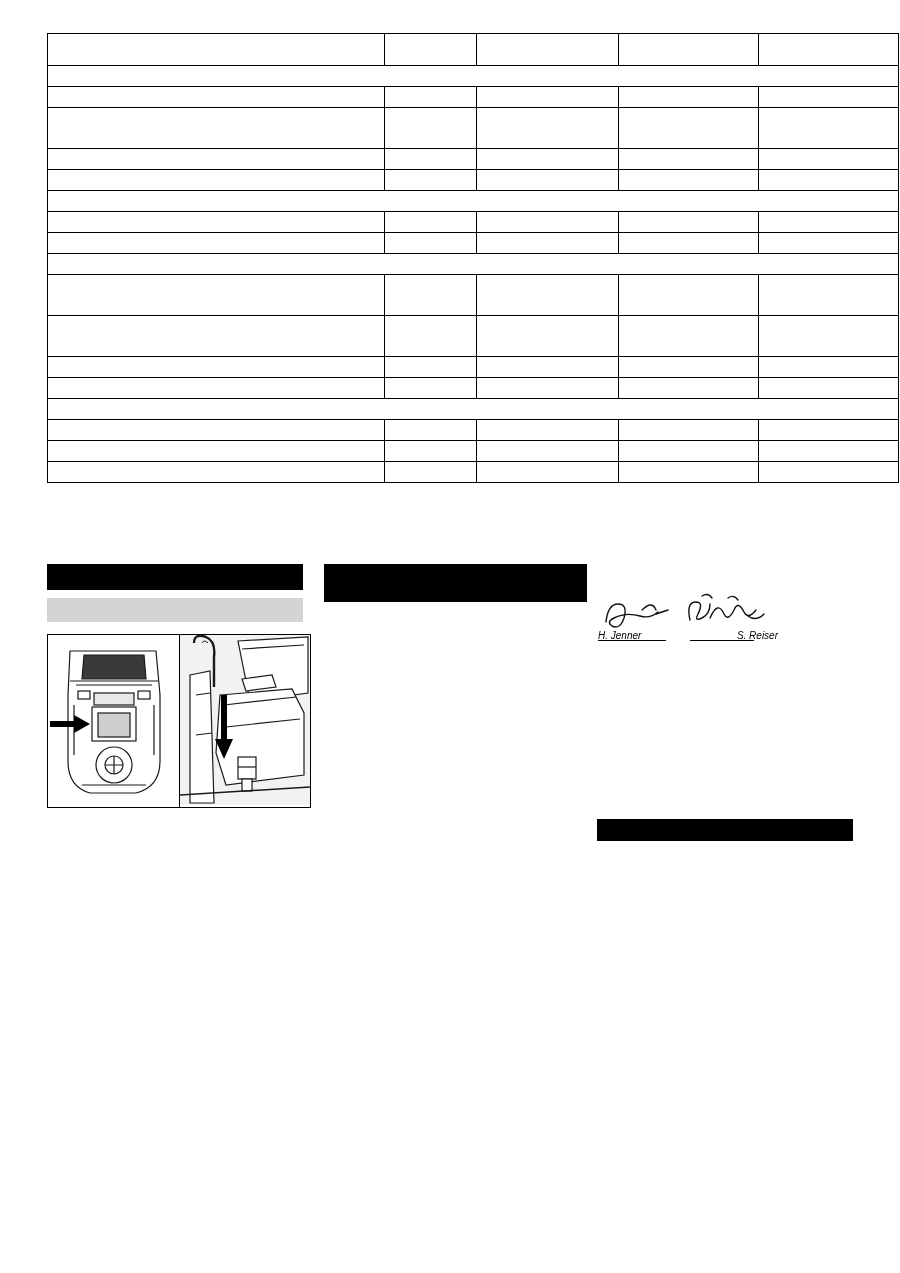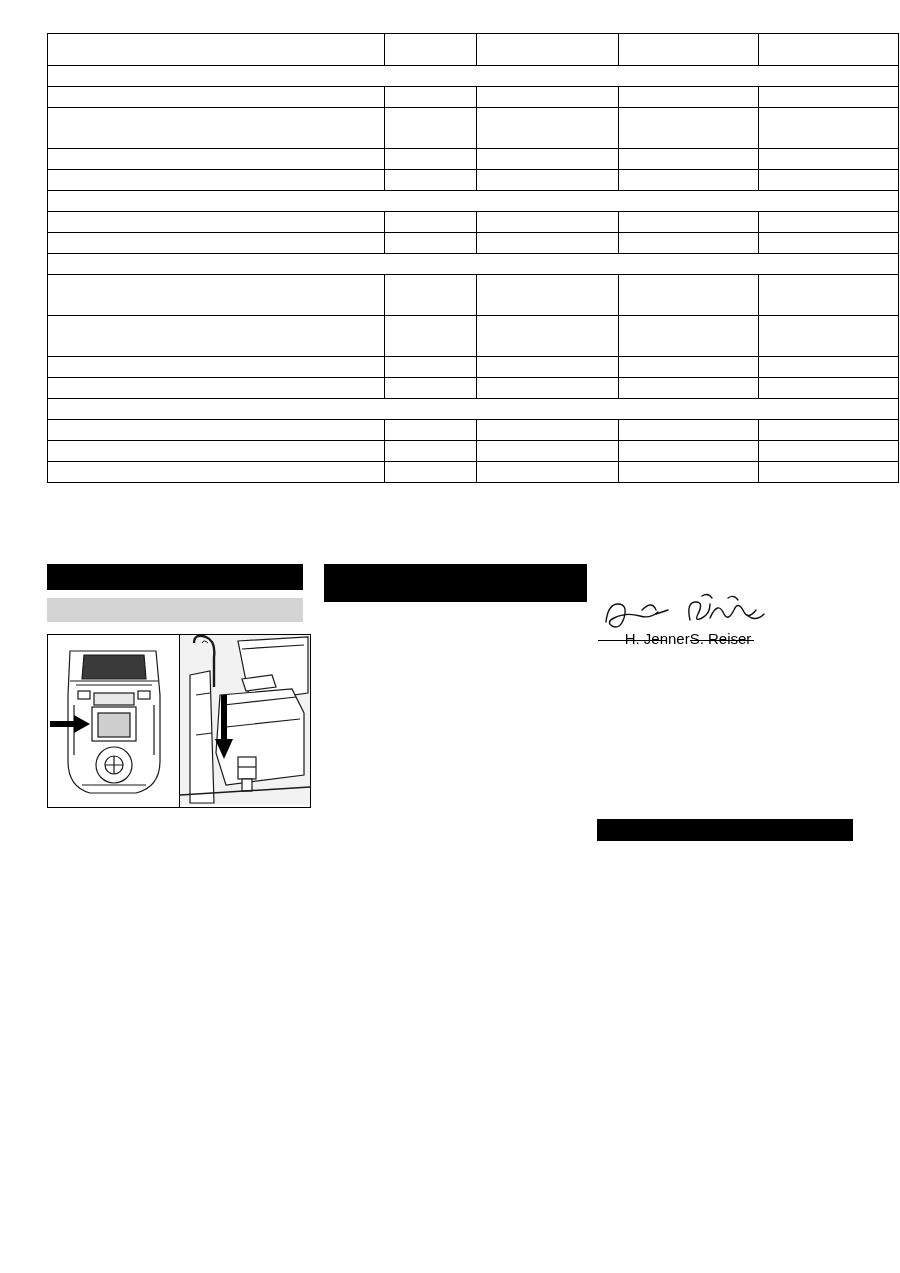--- a/index.html
+++ b/index.html
@@ -76,23 +76,24 @@
     top: 592px;
     width: 170px;
     height: 52px;
   }
   .sig-names {
     position: absolute;
     left: 598px;
     top: 630px;
     width: 180px;
     display: flex;
-    justify-content: center;
-    font-size: 15px;
+    justify-content: space-between;
+    font-size: 10px;
     font-family: "Liberation Sans", sans-serif;
+    font-style: italic;
   }
   .sig-rule {
     position: absolute;
     background: #000;
     height: 1px;
   }
   svg { display: block; }
 </style>
 </head>
 <body>

